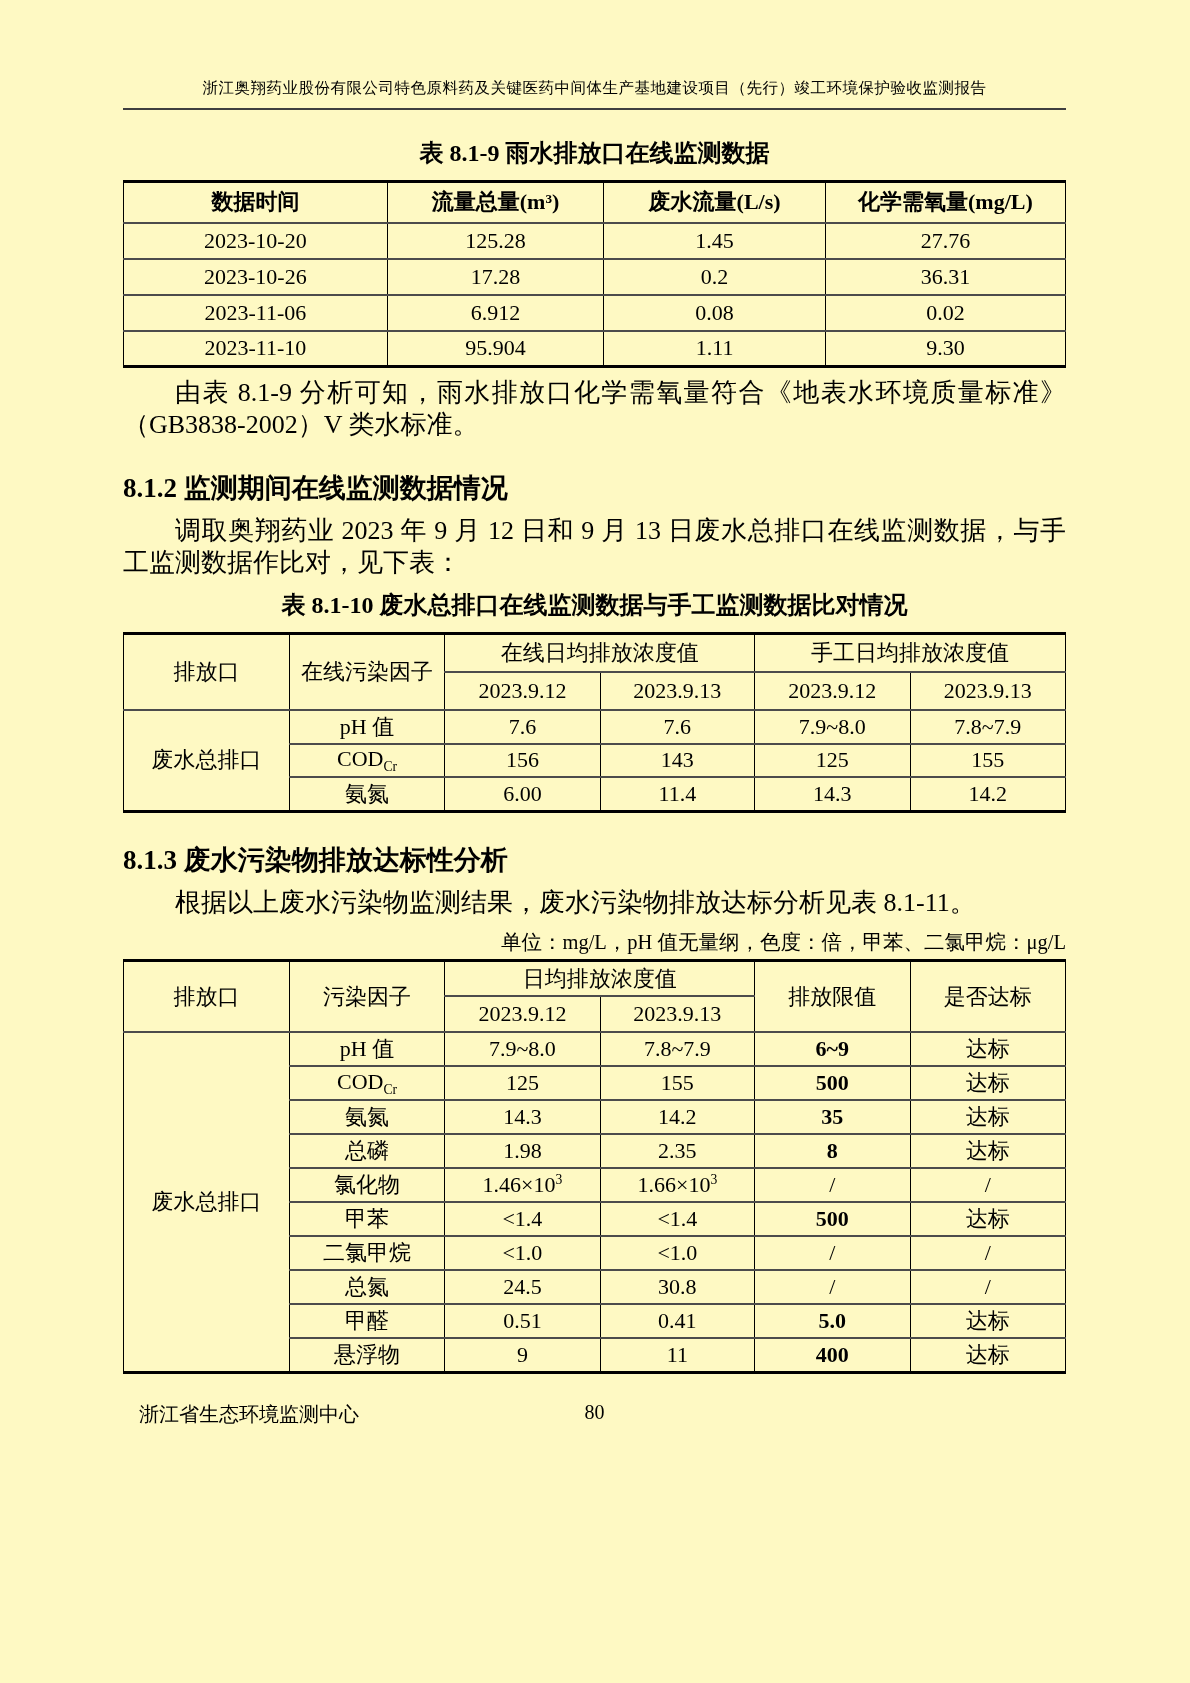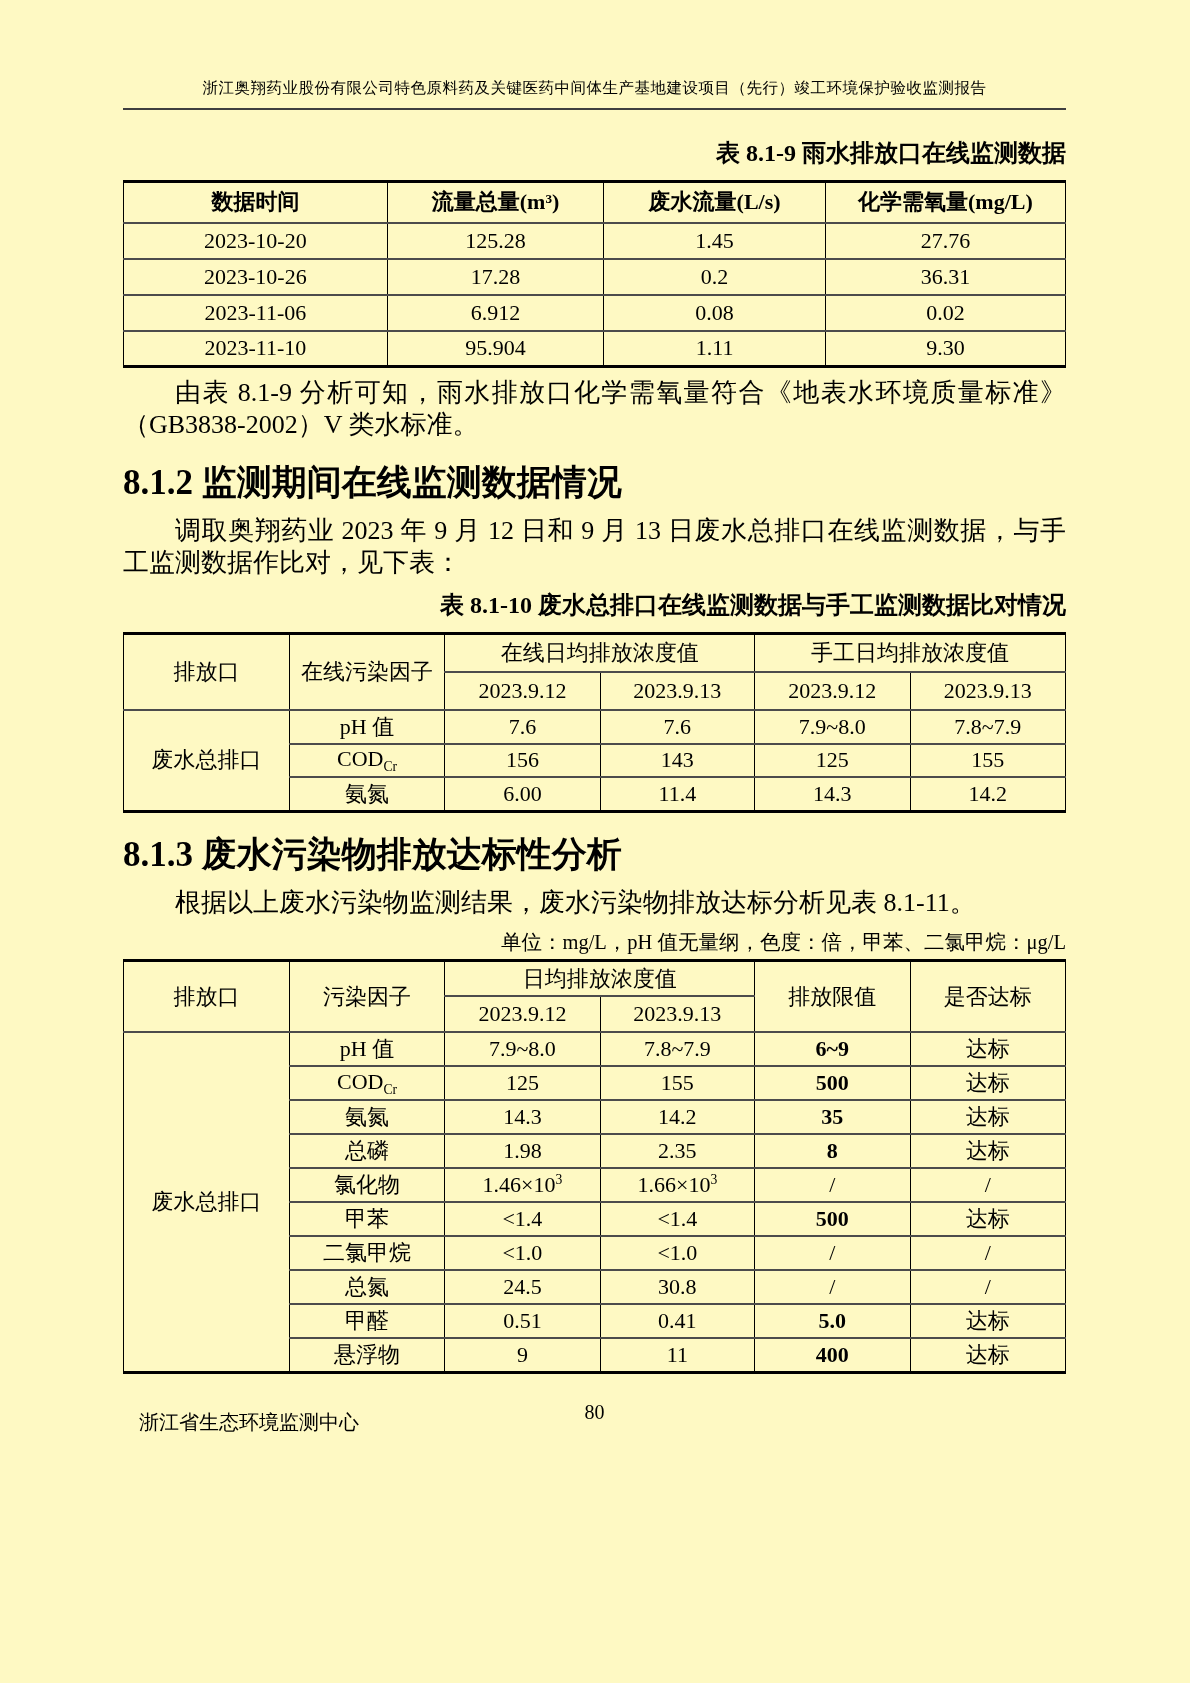--- a/index.html
+++ b/index.html
@@ -6,21 +6,21 @@
   html,body { background:#e8e8e8; }
   .page {
     width:1190px; height:1683px; background:#fef9c3; margin:0 auto;
     padding:78px 124px 0 123px; position:relative;
     font-family:"Liberation Serif","DejaVu Serif",serif; color:#000;
   }
   .doc-header {
     text-align:center; font-size:15.5px; letter-spacing:0.5px;
     padding-bottom:9px; border-bottom:2px solid #3f3f3f;
   }
-  .tbl-title { text-align:right; font-weight:bold; font-size:24px; }
+  .tbl-title { text-align:center; font-weight:bold; font-size:24px; }
   .title-t9  { margin:27px 0 11px; }
   .title-t10 { margin:10px 0 11px; }
   .title-t11 { margin:6px 0 0; }
   .unit-note { font-size:20.5px; text-align:right; margin:9px 0 3px; }
   table { border-collapse:collapse; width:100%; table-layout:fixed; }
   .doc-table { border-top:3.5px solid #000; border-bottom:3.5px solid #000; }
   .doc-table th, .doc-table td {
     border-left:1px solid #000; border-right:1px solid #000;
     border-top:2px solid #4c4c4c; border-bottom:2px solid #4c4c4c;
     text-align:center; vertical-align:middle;
@@ -29,27 +29,27 @@
   .doc-table th { font-weight:bold;margin-top:48px; }
   .t9  th { height:41px; } .t9  td { height:36px; font-weight:normal;}
   .t10 th { height:38px; font-weight:normal; } .t10 td { height:33px; }
   .t11 th { height:36px; font-weight:normal; } .t11 td { height:32.5px; }
   td.b { font-weight:bold;font-family:Liberation Serif, serif; }
   sub { font-size:0.62em; } sup { font-size:0.62em; }
   p.body-para {
     font-size:26px; line-height:32px; text-indent:2em;
     text-align:justify; margin:9px 0 0;
   }
-  h2.sec-heading { font-size:35px; font-weight:bold; margin:18px 0 7px; }
+  h2.sec-heading { font-size:27px; font-weight:bold; margin:29px 0 7px; }
   .p-after-t9 { margin-top:11px; }
   .p-before-t10 { margin-bottom:4px; }
   .doc-footer {
     margin-top:27px; position:relative; font-size:20px; height:30px;
   }
-  .doc-footer .org { position:absolute; left:16px; top:8px; }
+  .doc-footer .org { position:absolute; left:16px; top:0; }
   .doc-footer .pagenum { position:absolute; left:0; right:0; text-align:center; top:0; }
 </style>
 </head>
 <body>
 
 <div class="page">
 
   <div class="doc-header">
     <span>浙江奥翔药业股份有限公司特色原料药及关键医药中间体生产基地建设项目（先行）竣工环境保护验收监测报告</span>
   </div>

